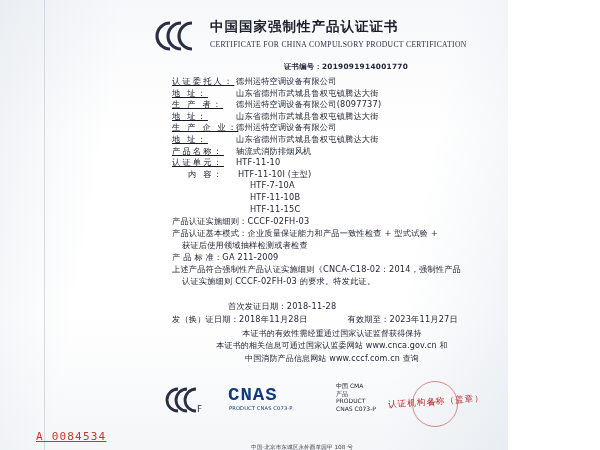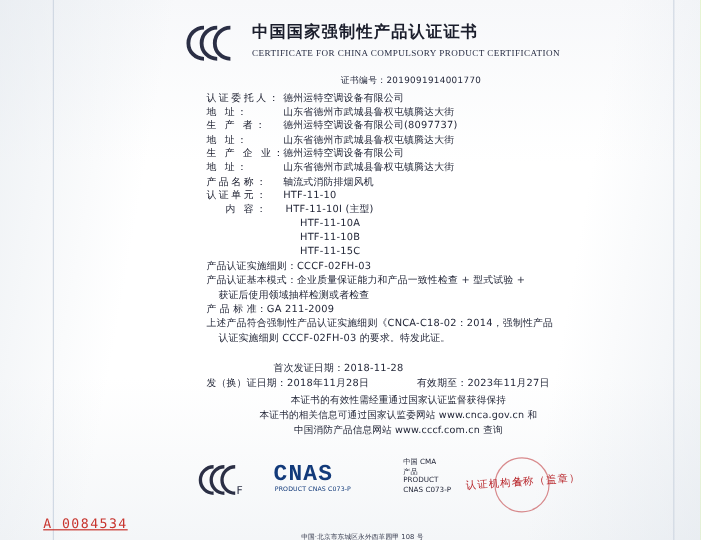--- a/index.html
+++ b/index.html
@@ -8,21 +8,21 @@
     background: #ffffff;
   }
   body {
     width: 600px;
     height: 450px;
     overflow: hidden;
     font-family: "DejaVu Sans", "Liberation Sans", sans-serif;
   }
   #cert {
     position: relative;
-    width: 584px;
+    width: 508px;
     height: 450px;
     background: #bef264;
     overflow: hidden;
   }
   
   #cert::before {
     content: "";
     position: absolute;
     left: 0; top: 0; right: 0; bottom: 0;
     background:
@@ -73,20 +73,21 @@
     color: #2a2f45;
     font-family: "Liberation Serif", "DejaVu Serif", serif;
   }
   .cert-no {
     position: absolute;
     left: 232px;
     top: 56px;
     font-size: 7.3px;
     color: #22263a;
     letter-spacing: 0.3px;
+    font-weight: bold;
   }
 
   
   .fields {
     position: absolute;
     left: 120px;
     top: 70px;
     width: 370px;
   }
   .row {
@@ -95,20 +96,21 @@
     line-height: 11.6px;
     color: #1d2133;
     white-space: nowrap;
     letter-spacing: 0.2px;
   }
   .row .lbl {
     display: inline-block;
     width: 64px;
     color: #16192a;
     letter-spacing: 2.2px;
+    text-decoration: underline;
   }
   .row .val {
     color: #1d2133;
   }
   .sub {
     display: block;
     font-size: 8.2px;
     line-height: 11.6px;
     color: #1d2133;
     padding-left: 78px;
@@ -333,21 +335,21 @@
       <span class="row">
         <span class="lbl">产品名称：</span><span class="val">轴流式消防排烟风机</span>
       </span>
       <span class="row">
         <span class="lbl">认证单元：</span><span class="val">HTF-11-10</span>
       </span>
 
       <span class="row">
         <span class="sublbl">内        容：</span><span class="val">HTF-11-10I (主型)</span>
       </span>
-      <span class="sub"><span>HTF-11-10A</span></span>
+      <span class="sub"><span>HTF-7-10A</span></span>
       <span class="sub"><span>HTF-11-10B</span></span>
       <span class="sub"><span>HTF-11-15C</span></span>
 
       <span class="para"><span>产品认证实施细则：</span><span>CCCF-02FH-03</span></span>
       <span class="para"><span>产品认证基本模式：</span><span>企业质量保证能力和产品一致性检查 + 型式试验 +</span></span>
       <span class="para indent"><span>获证后使用领域抽样检测或者检查</span></span>
       <span class="para"><span>产  品  标  准：</span><span>GA 211-2009</span></span>
 
       <span class="para">上述产品符合强制性产品认证实施细则《CNCA-C18-02：2014，强制性产品</span>
       <span class="para indent">认证实施细则 CCCF-02FH-03 的要求。特发此证。</span>

